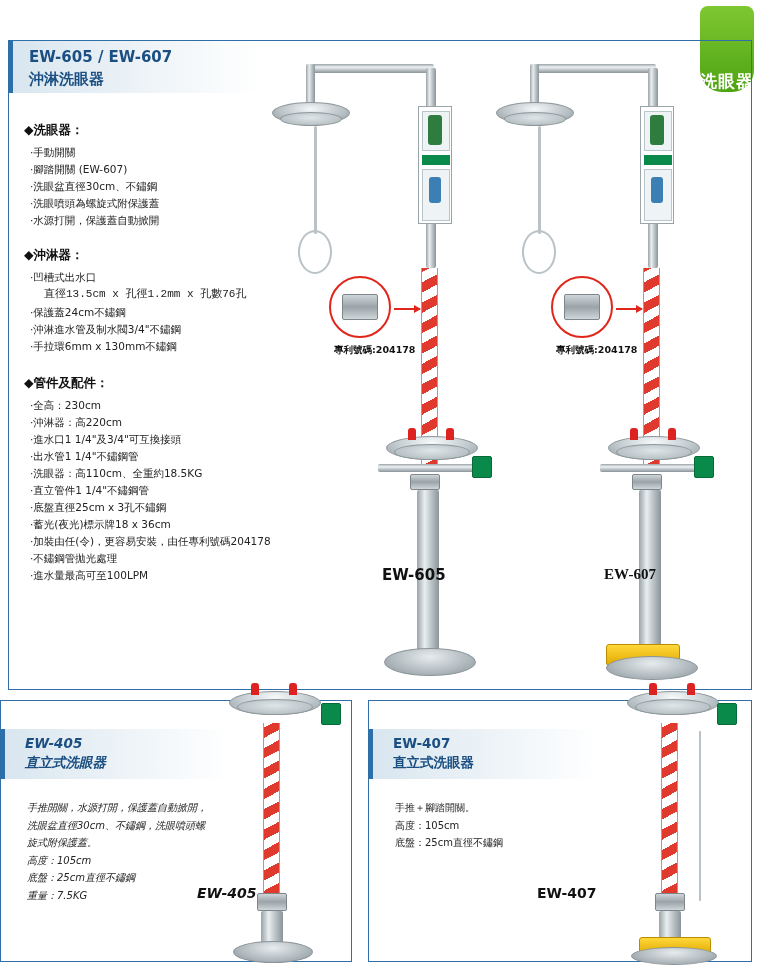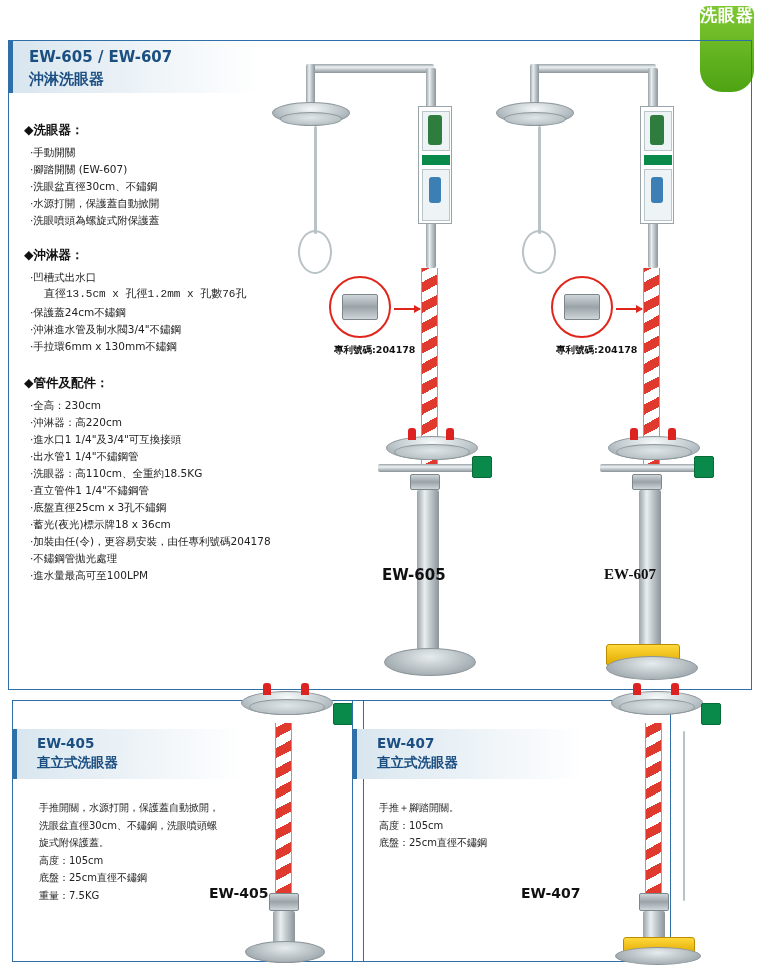--- a/index.html
+++ b/index.html
@@ -19,21 +19,21 @@
     background:linear-gradient(to bottom,#3c3c3c,#1f1f1f 55%,#2b2b2b);
     color:#ffffff;
     display:flex; align-items:center; justify-content:center;
     font-size:17px; font-weight:bold; letter-spacing:0.5px;
   }
   .corner-tab {
     position:absolute; right:6px; top:6px; width:54px; height:86px;
     background:linear-gradient(to bottom,#7ec832,#4ea312);
     border-radius:8px 8px 22px 22px;
     color:#fff; font-size:17px; font-weight:bold;
-    display:flex; flex-direction:column; align-items:center; justify-content:flex-start;
+    display:flex; flex-direction:column; align-items:center; justify-content:flex-end;
     line-height:1.15; letter-spacing:1px;
   }
 
   
   .main-frame {
     position:absolute; left:8px; top:40px; width:744px; height:650px;
     border:1px solid #2f6fa8;
   }
   .title-block {
     position:absolute; left:9px; top:41px; width:250px; height:52px;
@@ -133,22 +133,22 @@
     border:1px solid #b98c00; border-radius:3px;
   }
   .hoop {
     position:absolute; border:2px solid #b9c2c6; border-radius:50%;
   }
 
   
   .panel {
     position:absolute; top:700px; height:262px; border:1px solid #2f6fa8;
   }
-  .panel-left { left:12px; width:352px; }
-  .panel-right { left:352px; width:319px; }
+  .panel-left { left:0; width:352px;font-style:italic; }
+  .panel-right { left:368px; width:384px; }
   .panel-title {
     position:absolute; left:0; top:28px; height:50px;
     background:linear-gradient(to right,#d9e6ef,#ffffff);
     border-left:4px solid #2f6fa8;
     padding:5px 0 0 20px;
   }
   .panel-title .l1,.panel-title .l2 {
     color:#1b4f82; font-size:13.5px; font-weight:bold; line-height:1.4;
   }
   .panel-body {
@@ -175,22 +175,22 @@
     <div class="l2">沖淋洗眼器</div>
   </div>
 
   <div class="spec-col">
 
     <div class="spec-group">
       <div class="spec-head">◆洗眼器：</div>
       <div class="spec-li">·手動開關</div>
       <div class="spec-li">·腳踏開關 (EW-607)</div>
       <div class="spec-li">·洗眼盆直徑30cm、不鏽鋼</div>
+      <div class="spec-li">·洗眼噴頭為螺旋式附保護蓋</div>
       <div class="spec-li">·水源打開，保護蓋自動掀開</div>
-      <div class="spec-li">·洗眼噴頭為螺旋式附保護蓋</div>
     </div>
 
     <div class="spec-group" style="margin-top:18px;">
       <div class="spec-head">◆沖淋器：</div>
       <div class="spec-li">·凹槽式出水口</div>
       <div class="spec-sub">直徑13.5cm x 孔徑1.2mm x 孔數76孔</div>
       <div class="spec-li">·保護蓋24cm不鏽鋼</div>
       <div class="spec-li">·沖淋進水管及制水閥3/4"不鏽鋼</div>
       <div class="spec-li">·手拉環6mm x 130mm不鏽鋼</div>
     </div>

